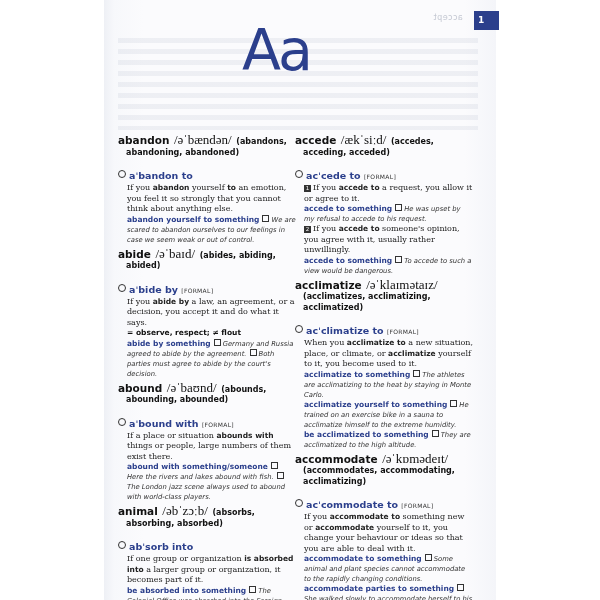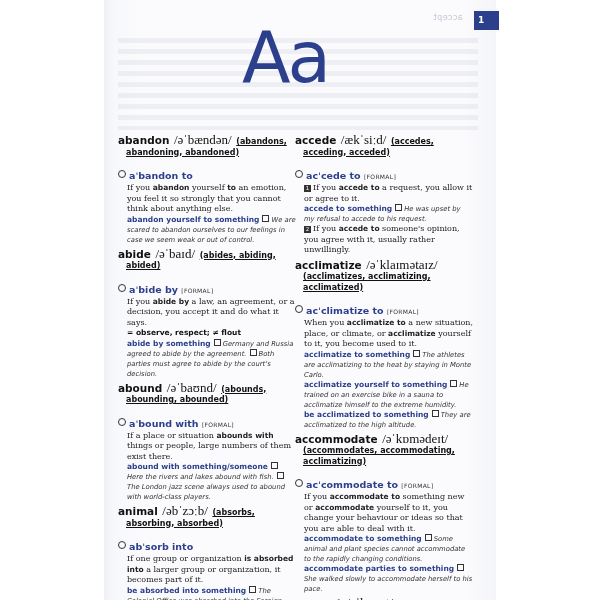--- a/index.html
+++ b/index.html
@@ -23,34 +23,34 @@
     font-family:"DejaVu Sans", sans-serif; font-size:9px; font-weight:bold;
     line-height:19px; padding-left:4px; box-sizing:border-box;
   }
   .ghost {
     position:absolute; left:118px; top:38px; width:360px; height:92px;
     background:repeating-linear-gradient(to bottom, rgba(170,178,196,0.22) 0px, rgba(170,178,196,0.22) 5px, transparent 5px, transparent 11px);
     opacity:0.75;
   }
   .big-letter {
     position:absolute; left:242px; top:22px;
-    font-family:"DejaVu Sans", sans-serif; font-size:71px; color:#2b3f8c;
+    font-family:"DejaVu Sans", sans-serif; font-size:57px; color:#2b3f8c;
     letter-spacing:-3px; line-height:1; font-weight:normal;
   }
   .col { position:absolute; top:135px; width:178px; }
   .col.left { left:118px; }
   .col.right { left:295px; }
   .entry { margin-bottom:4px; }
   .hw-line {
     font-family:"DejaVu Sans", sans-serif; font-size:8px; color:#111;
     line-height:10.5px; padding-left:8px; text-indent:-8px;
   }
   .hw { font-weight:bold; font-size:10.5px; }
   .pron { font-family:Liberation Serif, serif; font-size:13px; margin:0 2px; }
-  .forms { font-weight:bold;text-decoration:underline; }
+  .forms { font-weight:bold; }
   .pv-line {
     font-family:"DejaVu Sans", sans-serif; font-size:9.5px; font-weight:bold;
     color:#2b3f8c; line-height:12px; margin-top:12px; white-space:nowrap;
   }
   .pv-icon {
     display:inline-block; width:6px; height:6px; border:1px solid #333;
     border-radius:50%; margin-right:3px; vertical-align:1px;
   }
   .reg { font-size:6px; font-weight:normal; color:#333; letter-spacing:0.3px; }
   .def {
@@ -191,20 +191,23 @@
         <div class="sense-block">
     <div class="def"><span class="sense">1</span><span>If you </span><b>accede to</b><span> a request, you allow it or agree to it.</span></div>
 
     <div class="exs">
             <div class="ex"><span class="pat">accede to something</span><span class="box"></span><span class="sent">He was upset by my refusal to accede to his request.</span></div>
           </div>
   </div>
         <div class="sense-block">
     <div class="def"><span class="sense">2</span><span>If you </span><b>accede to</b><span> someone's opinion, you agree with it, usually rather unwillingly.</span></div>
 
+    <div class="exs">
+            <div class="ex"><span class="pat">accede to something</span><span class="box"></span><span class="sent">To accede to such a view would be dangerous.</span></div>
+          </div>
   </div>
       </div>
   </div>
     <div class="entry">
     <div class="hw-line">
       <span class="hw">acclimatize</span>
       <span class="pron">/əˈklaɪmətaɪz/</span>
       <span class="forms">(acclimatizes, acclimatizing, acclimatized)</span>
     </div>
     <div class="pv-line">

